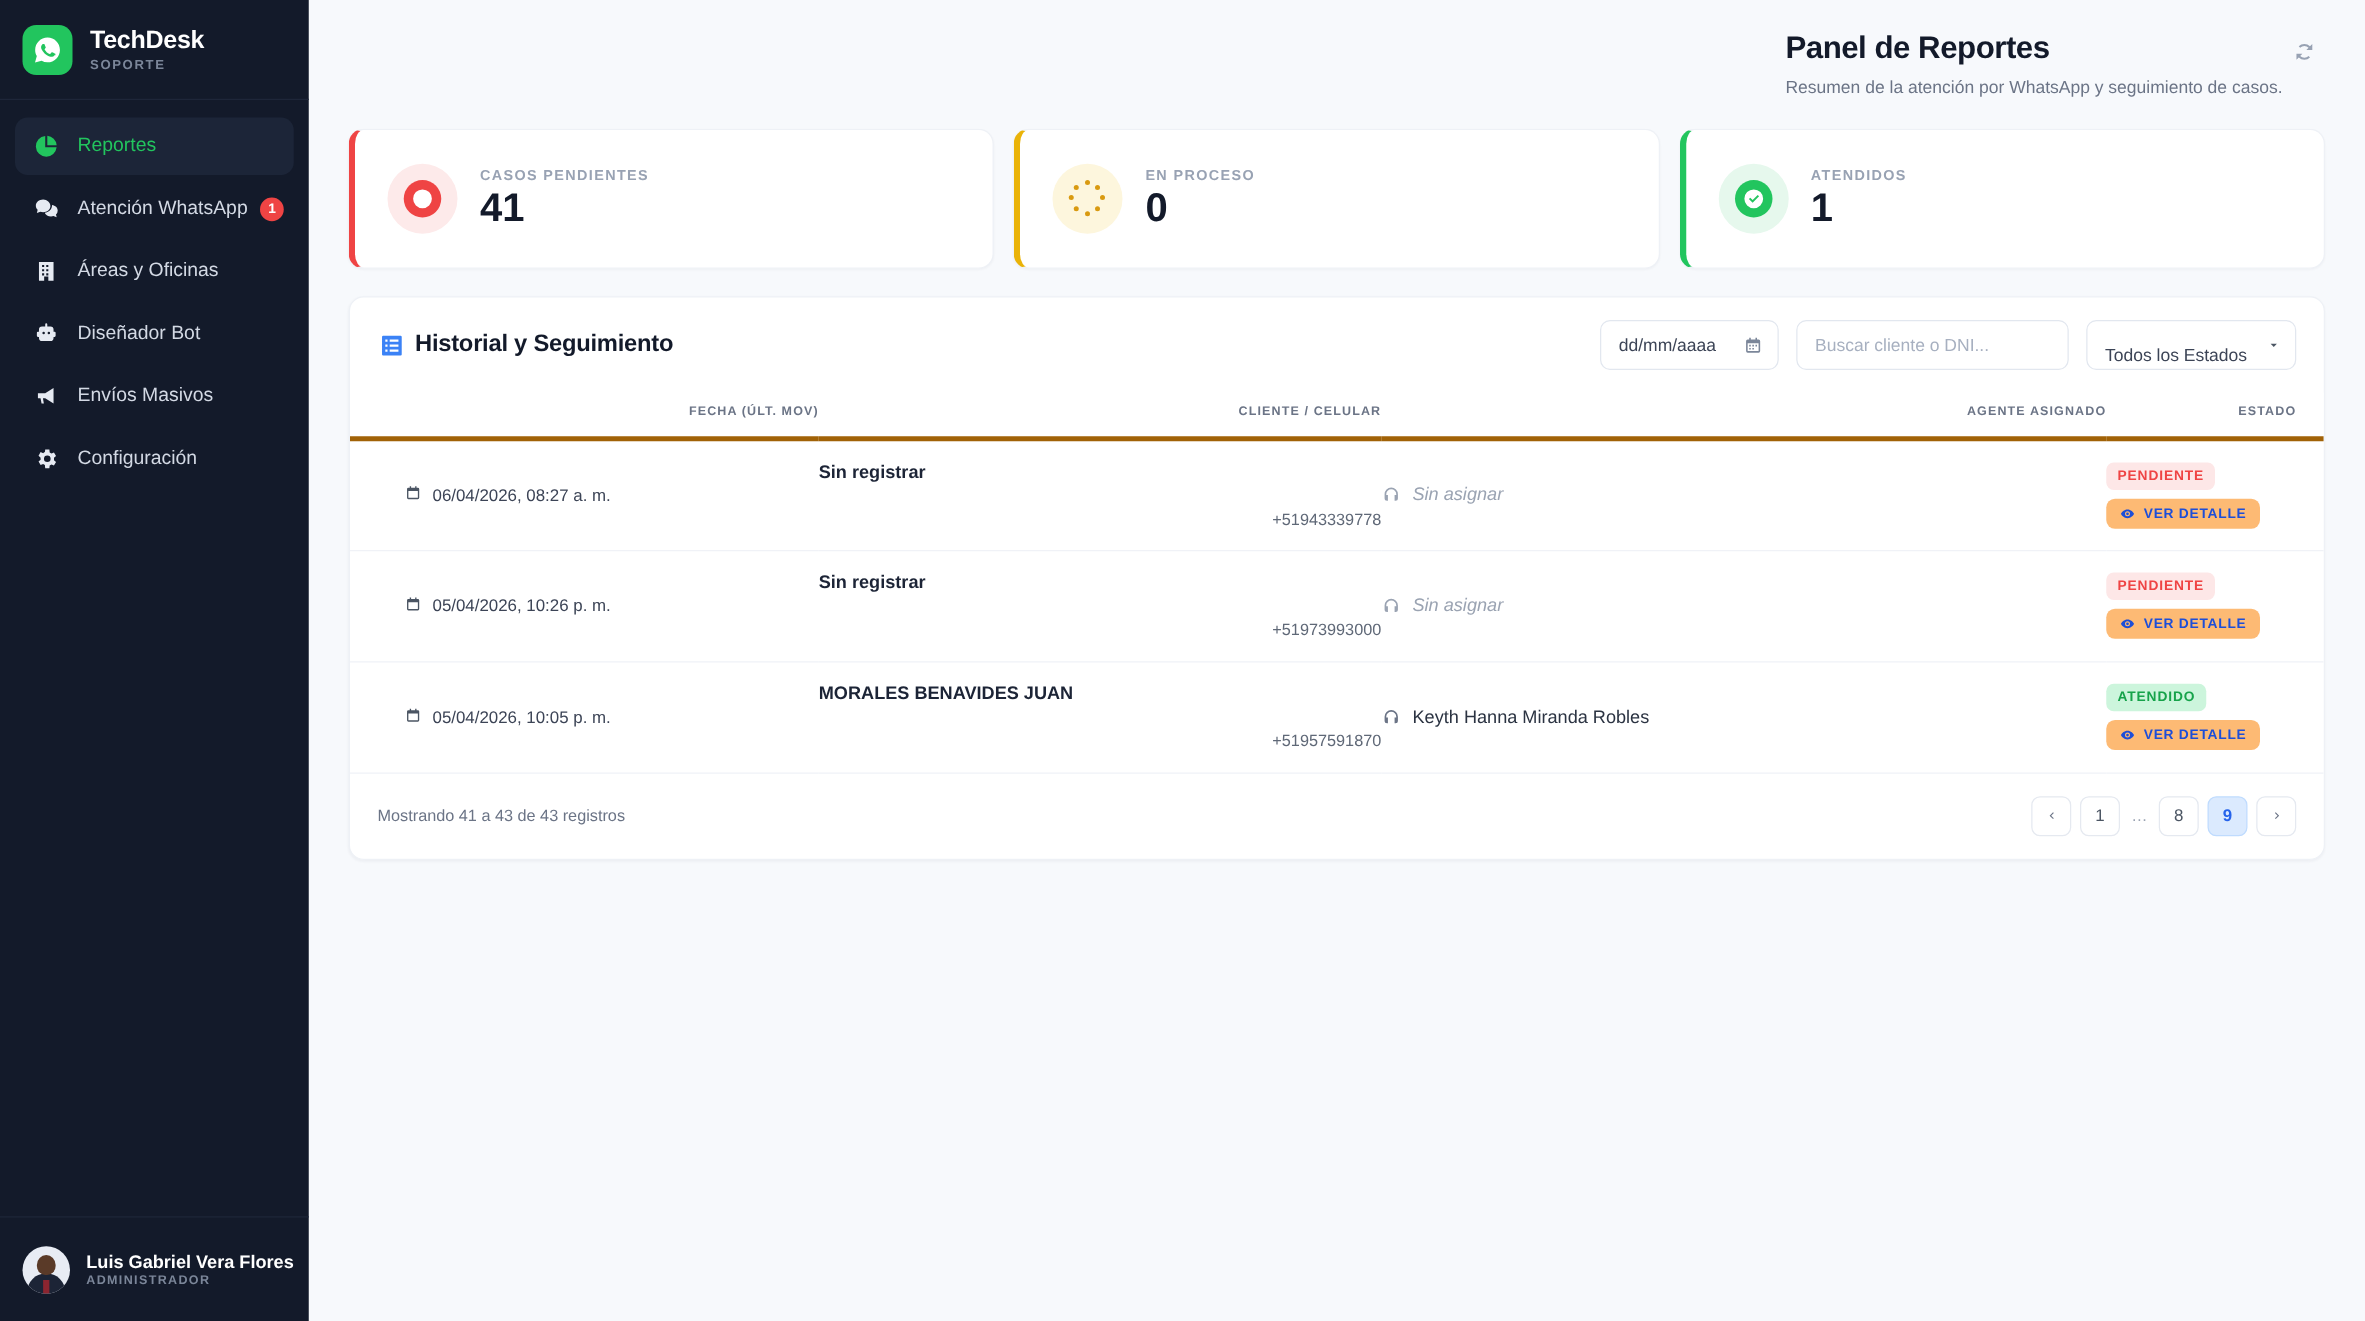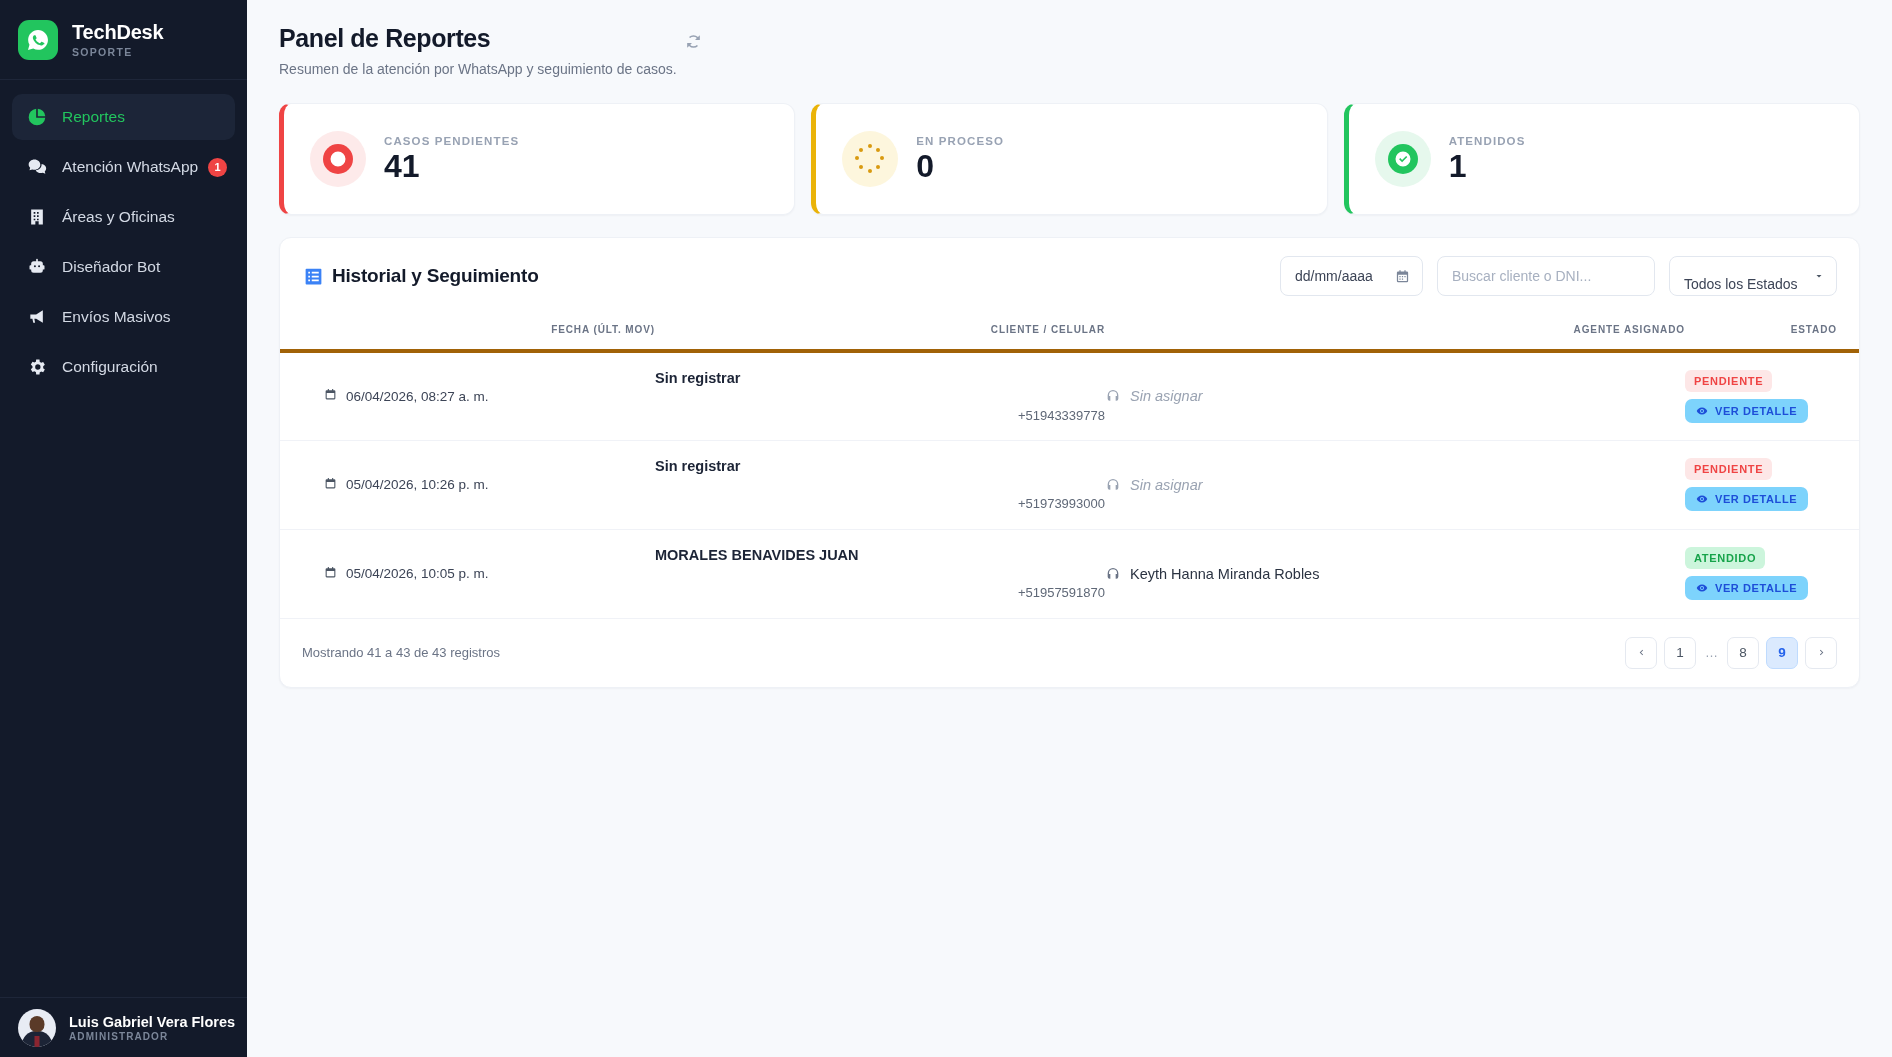--- a/index.html
+++ b/index.html
@@ -56,37 +56,37 @@
     min-width: 19px; height: 19px; padding: 0 5px;
     border-radius: 10px;
     display: flex; align-items: center; justify-content: center;
     margin-right: auto; margin-left: -4px;
   }
 
   .sidebar-spacer { flex: 1 1 auto; }
   .profile {
     display: flex; align-items: center; gap: 13px;
     padding: 16px 18px; border-top: 1px solid #1e2639;
-    height: 60px;
+    height: 84px;
   }
   .avatar {
     width: 38px; height: 38px; border-radius: 50%;
     flex: 0 0 38px; overflow: hidden;
     background: #e8ecf4; position: relative;
   }
   .avatar .head { position: absolute; left: 50%; top: 20%; transform: translateX(-50%); width: 15px; height: 16px; background: #5a3a28; border-radius: 50% 50% 45% 45%; }
   .avatar .body { position: absolute; left: 50%; bottom: 0; transform: translateX(-50%); width: 30px; height: 16px; background: #1c2436; border-radius: 14px 14px 0 0; }
   .avatar .tie { position: absolute; left: 50%; bottom: 0; transform: translateX(-50%); width: 5px; height: 11px; background: #8b2530; }
   .profile-text { display: flex; flex-direction: column; gap: 1px; min-width: 0; }
   .profile-name { color: #ffffff; font-size: 14.5px; font-weight: 700; white-space: nowrap; }
   .profile-role { color: #7b8699; font-size: 10px; font-weight: 600; letter-spacing: 1.1px; }
 
   
   .main { flex: 1 1 auto; position: relative; padding: 24px 32px 0 32px; overflow: hidden; }
-  .page-head { display: flex; align-items: flex-start; justify-content: flex-start; }
+  .page-head { display: flex; align-items: flex-start; justify-content: flex-end; }
   .page-title { font-size: 25px; font-weight: 700; color: #131a2a; letter-spacing: -0.4px; }
   .page-sub { font-size: 14px; color: #6b7486; margin-top: 8px; }
   .refresh-btn {
     width: 34px; height: 34px; border-radius: 8px;
     display: flex; align-items: center; justify-content: center;
     cursor: pointer; background: transparent; border: none;
   }
   .refresh-btn svg { width: 19px; height: 19px; fill: #98a2b3; }
 
   
@@ -190,21 +190,21 @@
   .cell-agent:not(.unassigned) svg { fill: #6b7486; }
   .cell-estado { display: flex; flex-direction: column; align-items: flex-start; gap: 7px; }
   .badge {
     font-size: 11px; font-weight: 700; letter-spacing: 0.7px;
     padding: 5px 9px; border-radius: 6px; display: inline-block;
   }
   .badge.pendiente { background: #fde7e7; color: #ef4444; }
   .badge.atendido { background: #ccf5dc; color: #16a34a; }
   .ver-detalle {
     display: inline-flex; align-items: center; gap: 7px;
-    background: #7dd3fc; color: #1d4ed8;
+    background: #fdba74; color: #1d4ed8;
     font-size: 11px; font-weight: 700; letter-spacing: 0.6px;
     padding: 6px 11px; border-radius: 7px;
     border: none; cursor: pointer;
     font-family: "Liberation Sans", sans-serif;
   }
   .ver-detalle svg { width: 12px; height: 12px; fill: #1d4ed8; }
 
   
   .panel-foot {
     display: flex; align-items: center; justify-content: space-between;

